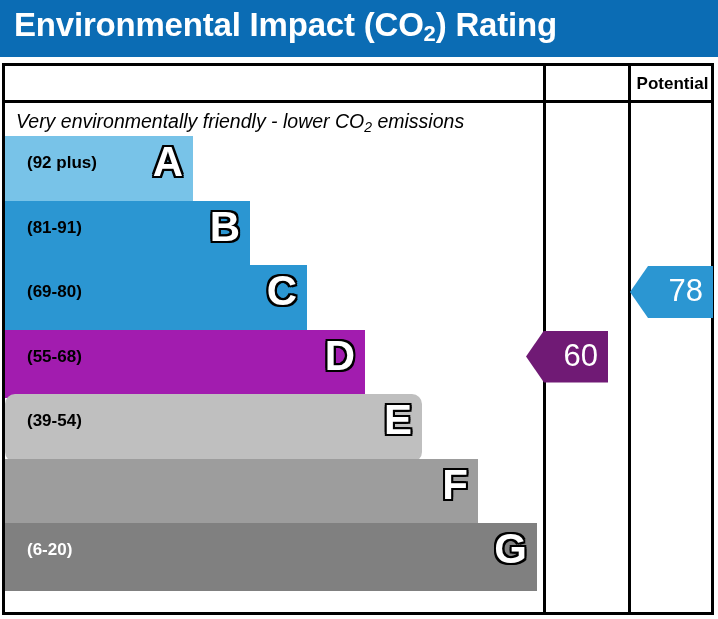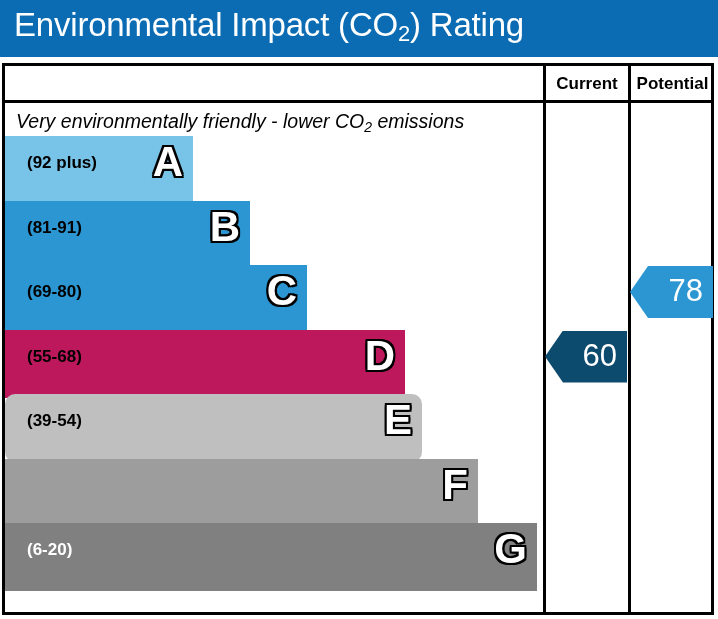--- a/index.html
+++ b/index.html
@@ -25,21 +25,21 @@
     top: 0;
     width: 718px;
     height: 57px;
     background: #0b6cb4;
   }
   .title-text {
     position: absolute;
     left: 14px;
     top: 6px;
     font-size: 33px;
-    font-weight: normal;
+    font-weight: bold;
     color: #ffffff;
     letter-spacing: -0.2px;
     white-space: nowrap;
     font-family: "Liberation Sans", sans-serif;
   }
   .title-text sub {
     font-size: 22px;
     vertical-align: baseline;
     position: relative;
     top: 5px;
@@ -163,57 +163,56 @@
 
   <div class="title-bar">
     <div class="title-text"><span>Environmental Impact (CO</span><sub>2</sub><span>) Rating</span></div>
   </div>
 
   <div class="table-frame"></div>
   <div class="vline vline-current"></div>
   <div class="vline vline-potential"></div>
   <div class="hline-header"></div>
 
-  <div class="col-head col-head-current">Current</div>
   <div class="col-head col-head-potential">Potential</div>
 
   <div class="caption caption-top"><span>Very environmentally friendly - lower CO</span><sub>2</sub><span> emissions</span></div>
 
   <div id="bands-container">
       <div class="band" style="top: 136px; width: 188px; background: rgb(120, 195, 232);">
         <span class="band-range" style="color: rgb(0, 0, 0);">(92 plus)</span>
         <span class="band-letter" style="right: 10px;">A</span>
       </div>
       <div class="band" style="top: 200.5px; width: 245px; background: rgb(43, 150, 210);">
         <span class="band-range" style="color: rgb(0, 0, 0);">(81-91)</span>
         <span class="band-letter" style="right: 10px;">B</span>
       </div>
       <div class="band" style="top: 265px; width: 302px; background: rgb(43, 150, 210);">
         <span class="band-range" style="color: rgb(0, 0, 0);">(69-80)</span>
         <span class="band-letter" style="right: 10px;">C</span>
       </div>
-      <div class="band" style="top: 329.5px; width: 360px; background: #be185d; padding-left: 40px;">
+      <div class="band" style="top: 329.5px; width: 360px; background: #a21caf;">
         <span class="band-range" style="color: rgb(0, 0, 0);">(55-68)</span>
         <span class="band-letter" style="right: 10px;">D</span>
       </div>
       <div class="band" style="top: 394px; width: 417px; background: rgb(191, 191, 191); border-radius: 10px;">
         <span class="band-range" style="color: rgb(0, 0, 0);">(39-54)</span>
         <span class="band-letter" style="right: 10px;">E</span>
       </div>
       <div class="band" style="top: 458.5px; width: 473px; background: rgb(157, 157, 157);">
         <span class="band-letter" style="right: 10px;">F</span>
       </div>
       <div class="band" style="top: 523px; width: 532px; background: rgb(128, 128, 128);">
         <span class="band-range" style="color: rgb(255, 255, 255);">(6-20)</span>
         <span class="band-letter" style="right: 10px;">G</span>
       </div>
     </div>
 
   <div id="arrows-container">
-      <div class="rating-arrow" style="left: 545px; width: 82px; top: 330.5px; background: #0c4a6e;">
+      <div class="rating-arrow" style="left: 526px; width: 82px; top: 330.5px; background: #701a75;">
         <span class="rating-value">60</span>
       </div>
       <div class="rating-arrow" style="left: 630px; width: 83px; top: 266px; background: rgb(43, 150, 210);">
         <span class="rating-value">78</span>
       </div>
     </div>
 
 
 </div>
 

